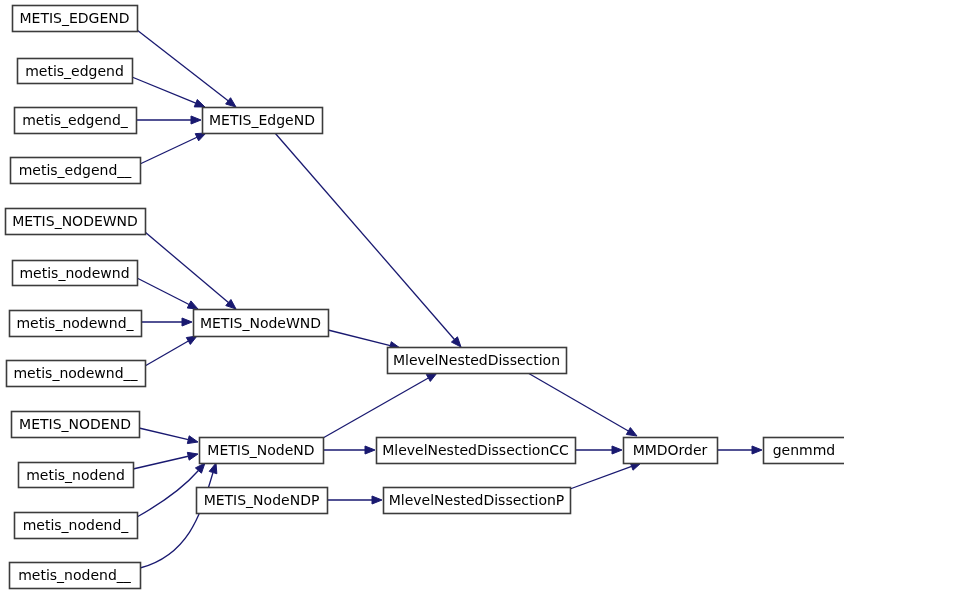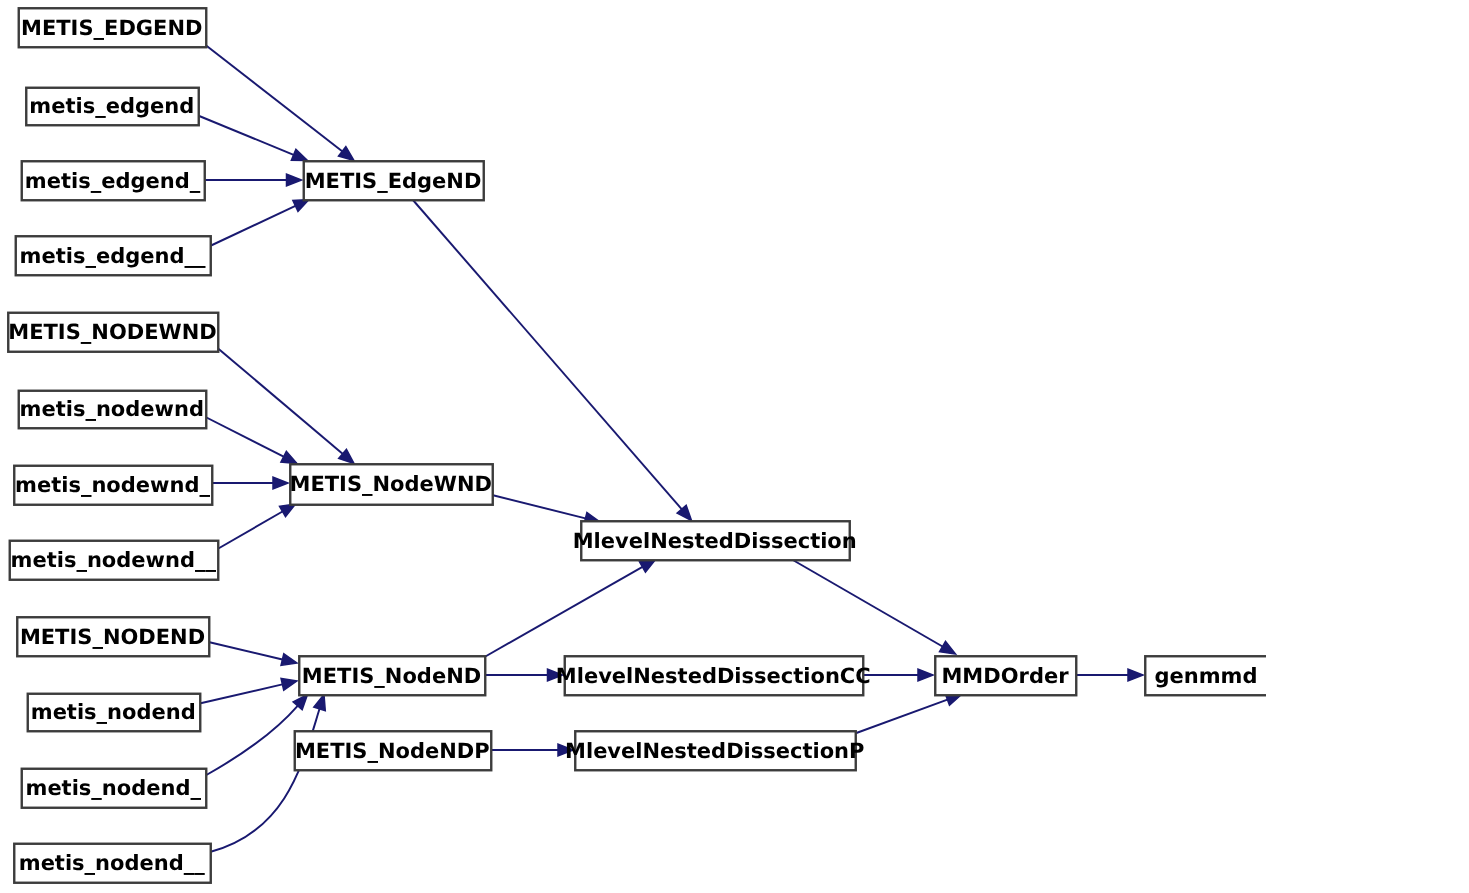--- a/index.html
+++ b/index.html
@@ -6,21 +6,20 @@
     margin: 0;
     padding: 0;
     background: #ffffff;
   }
   .canvas {
     position: relative;
     width: 844px;
     height: 595px;
     background: #ffffff;
     overflow: hidden;
-    font-weight: bold;
   }
   svg text {
     font-family: "DejaVu Sans", "Liberation Sans", sans-serif;
     font-size: 14px;
     fill: #000000;
   }
 </style>
 </head>
 <body>
 

